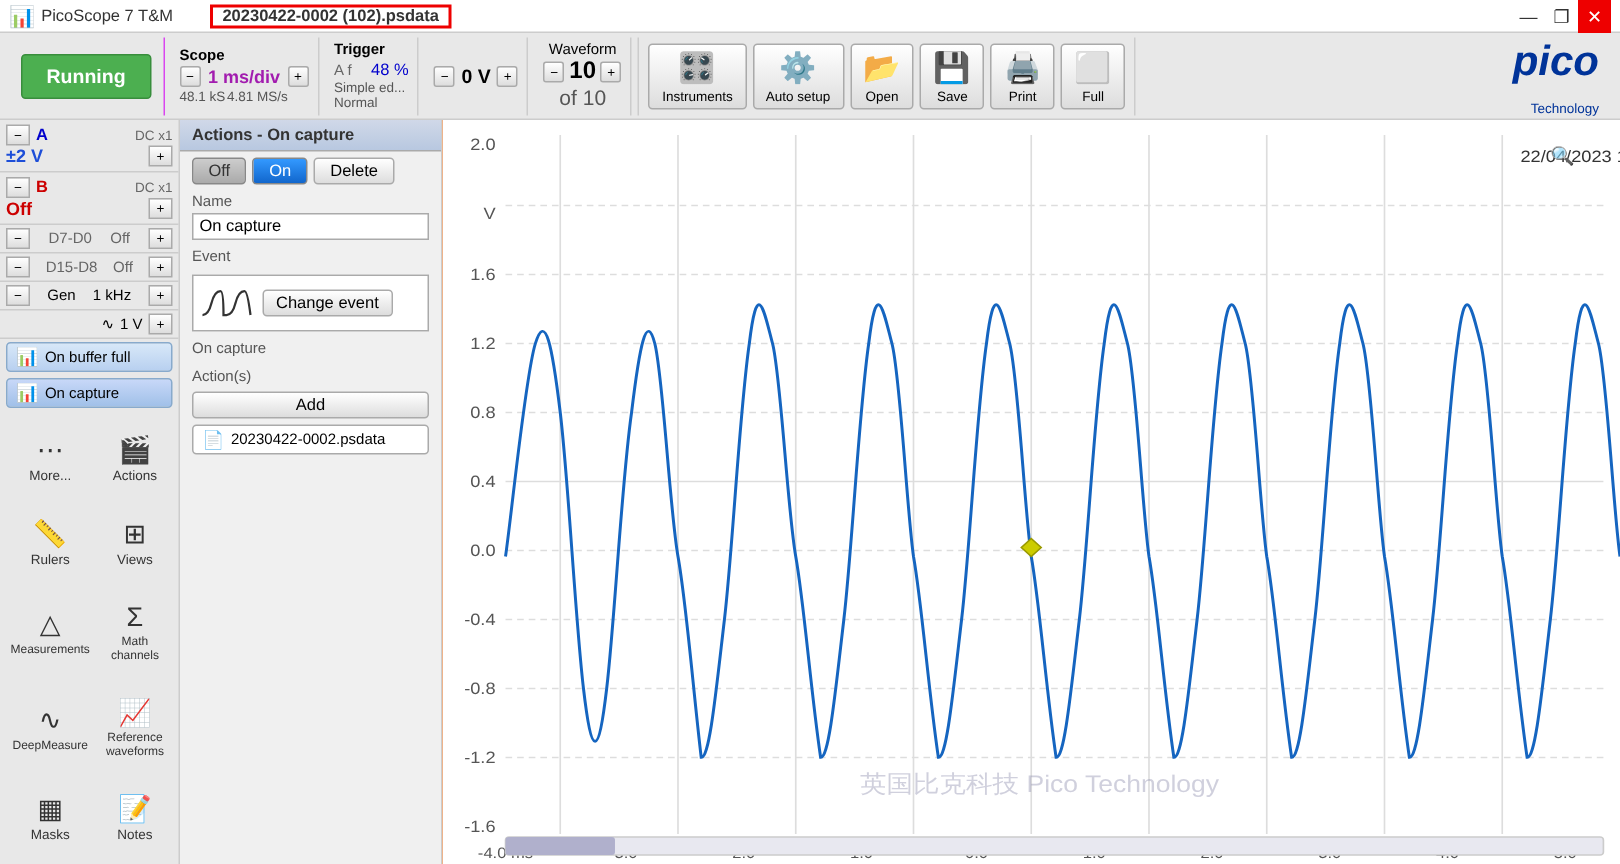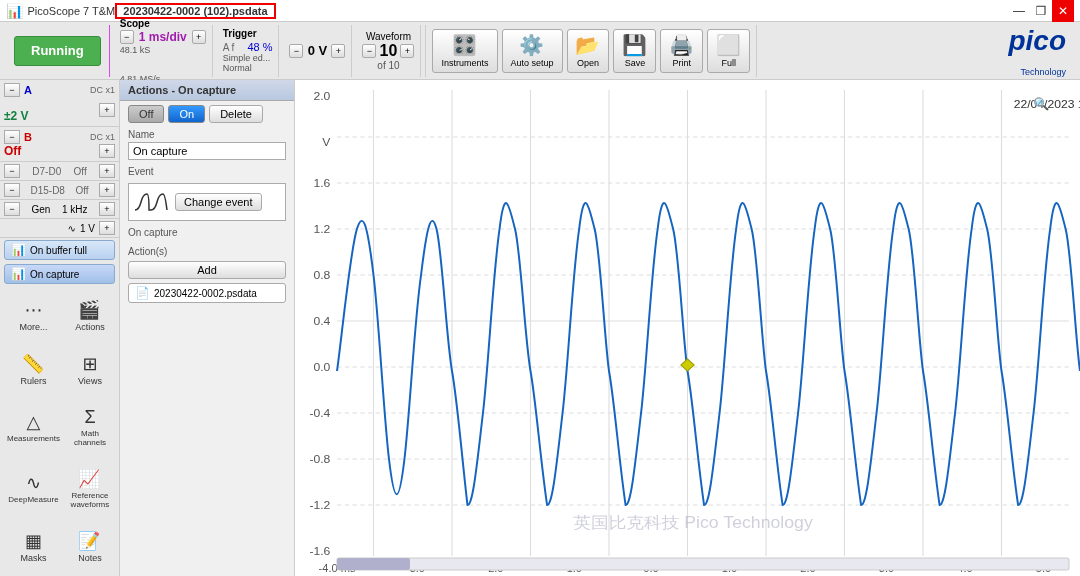--- a/index.html
+++ b/index.html
@@ -117,21 +117,21 @@
     .ch-header {
       display: flex;
       align-items: center;
       justify-content: space-between;
     }
     .ch-label { font-weight: bold; font-size: 11px; }
     .ch-label.a { color: #0000cc; }
     .ch-label.b { color: #cc0000; }
     .ch-coupling { font-size: 9px; color: #666; }
     .ch-value { font-size: 12px; font-weight: bold; }
-    .ch-value.a { color: #15803d; margin-top: 12px; }
+    .ch-value.a { color: #1d4ed8; }
     .ch-value.b { color: #cc0000; }
     .mini-btn {
       background: linear-gradient(to bottom, #fff, #ddd);
       border: 1px solid #aaa;
       width: 16px; height: 14px;
       font-size: 9px;
       cursor: pointer;
       display: flex;
       align-items: center;
       justify-content: center;
@@ -288,42 +288,42 @@
       position: relative;
       overflow: hidden;
     }
     #chart-canvas { width: 100%; height: 100%; }
   </style>
 </head>
 <body>
 
 <div id="titlebar">
   <span style="font-size:14px; margin-right:4px;">📊</span>
-  <span style="margin-right:0;">PicoScope 7 T&amp;M</span>
+  <span style="margin-right:25px;">PicoScope 7 T&amp;M</span>
   <span style="border: 2px solid #e00; padding: 0 6px; font-weight:bold; cursor:pointer; background:#fff;">20230422-0002 (102).psdata</span>
   <span style="flex:1;"></span>
   <span style="width:22px;height:22px;display:inline-flex;align-items:center;justify-content:center;cursor:pointer;font-size:12px;">—</span>
   <span style="width:22px;height:22px;display:inline-flex;align-items:center;justify-content:center;cursor:pointer;font-size:12px;">❐</span>
   <span style="width:22px;height:22px;display:inline-flex;align-items:center;justify-content:center;cursor:pointer;font-size:12px;background:#e00;color:#fff;">✕</span>
 </div>
 
 <div id="toolbar">
 
   <div class="tb-group" style="border-right:1px solid #d946ef; padding:0 8px;">
     <button class="running-btn">Running</button>
   </div>
 
   <div class="tb-group" style="align-items:flex-start;">
     <span class="tb-label" style="font-weight:bold;color:#000;font-size:10px;">Scope</span>
     <div class="scope-spinbox">
       <div class="spin-btn">−</div>
       <span class="spin-val" style="font-size:12px;min-width:54px;text-align:center;cursor:pointer;">1 ms/div</span>
       <div class="spin-btn">+</div>
     </div>
-    <div style="font-size:9px;color:#555;display:flex;flex-direction:column;gap:19px;margin-top:1px;">
+    <div style="font-size:9px;color:#555;display:flex;flex-direction:row;gap:1px;margin-top:1px;">
       <span>48.1 kS</span>
       <span>4.81 MS/s</span>
     </div>
   </div>
 
   <div class="trigger-group">
     <span style="font-weight:bold;font-size:10px;">Trigger</span>
     <div style="display:flex;align-items:center;gap:13px;margin-top:2px;">
       <span style="font-size:10px;color:#666;">A f</span>
       <span style="color:#0000cc;font-size:11px;">48 %</span>
@@ -338,21 +338,21 @@
     <div class="spin-btn">+</div>
   </div>
 
   <div class="trigger-group" style="align-items:center;">
     <span style="font-size:10px;font-weight:normal;">Waveform</span>
     <div style="display:flex;align-items:center;gap:2px;">
       <div class="spin-btn">−</div>
       <span style="font-size:16px;font-weight:bold;cursor:pointer;min-width:20px;text-align:center;">10</span>
       <div class="spin-btn">+</div>
     </div>
-    <span style="font-size:10px;color:#555;">of 10</span>
+    <span style="font-size:14px;color:#555;">of 10</span>
   </div>
 
   <div style="display:flex;align-items:center;gap:4px;padding:0 6px;border-left:1px solid #ccc;border-right:1px solid #ccc;height:52px;">
     <button class="tb-btn">
       <span style="font-size:20px;">🎛️</span>
       <span style="font-size:9px;">Instruments</span>
     </button>
     <button class="tb-btn">
       <span style="font-size:20px;">⚙️</span>
       <span style="font-size:9px;">Auto setup</span>

